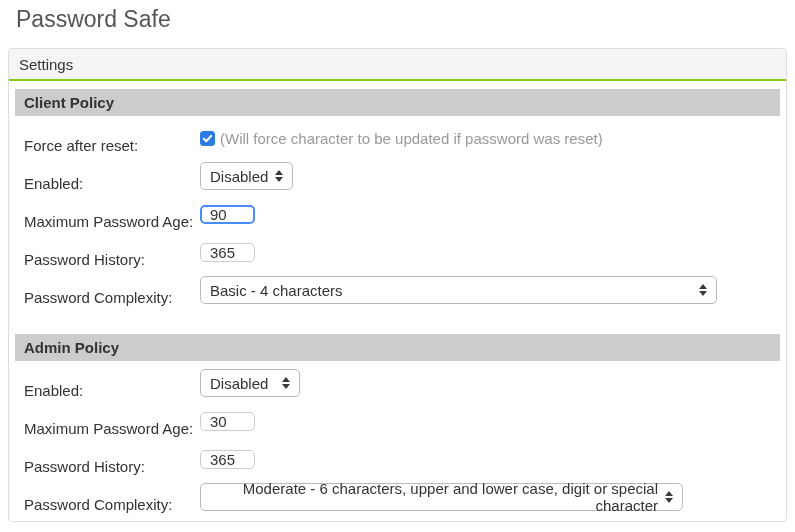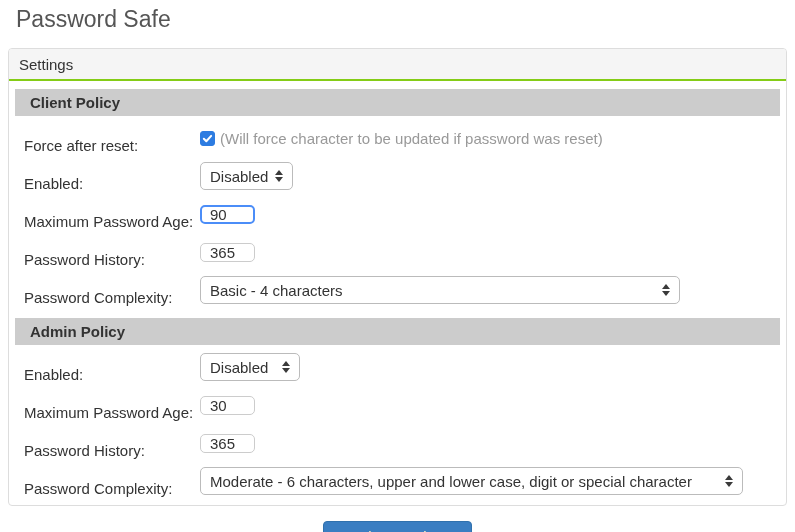--- a/index.html
+++ b/index.html
@@ -33,27 +33,27 @@
     line-height: 18px;
     color: #333333;
     font-size: 15px;
   }
   .panel-body { padding: 6px 6px 8px 6px; }
   .section-bar {
     background: #cccccc;
     border-radius: 0;
     height: 27px;
     line-height: 27px;
-    padding: 0 15px;
+    padding: 0 9px;
     font-size: 15px;
     font-weight: 600;
     color: #333333;
     margin-top: 2px;
   }
-  .section-bar.admin { margin-top: 12px; }
+  .section-bar.admin { margin-top: 28px; }
   .form-row {
     display: flex;
     align-items: center;
     margin-top: 6px;
     min-height: 22px;
   }
   .form-label {
     width: 185px;
     flex: 0 0 185px;
     padding-left: 9px;
@@ -166,21 +166,21 @@
       <input class="num-input focused" value="90" style="">
     </div>
 
     <div class="form-row row-input">
       <span class="form-label">Password History:</span>
       <input class="num-input" value="365" style="">
     </div>
 
     <div class="form-row row-select">
       <span class="form-label">Password Complexity:</span>
-      <div class="select wide" style="width:480px" role="combobox">
+      <div class="select wide" style="width:517px" role="combobox">
         <span>Basic - 4 characters</span>
         <span class="caret">
             <i class="t-up"></i>
             <i class="t-dn"></i>
           </span>
       </div>
     </div>
 
     <div class="section-bar admin">Admin Policy</div>
 
@@ -200,21 +200,21 @@
       <input class="num-input" value="30" style="">
     </div>
 
     <div class="form-row row-input">
       <span class="form-label">Password History:</span>
       <input class="num-input" value="365" style="">
     </div>
 
     <div class="form-row row-select">
       <span class="form-label">Password Complexity:</span>
-      <div class="select wide" style="width:543px" role="combobox">
+      <div class="select wide" style="width:483px" role="combobox">
         <span>Moderate - 6 characters, upper and lower case, digit or special character</span>
         <span class="caret">
             <i class="t-up"></i>
             <i class="t-dn"></i>
           </span>
       </div>
     </div>
 
   </div>
 </div>

